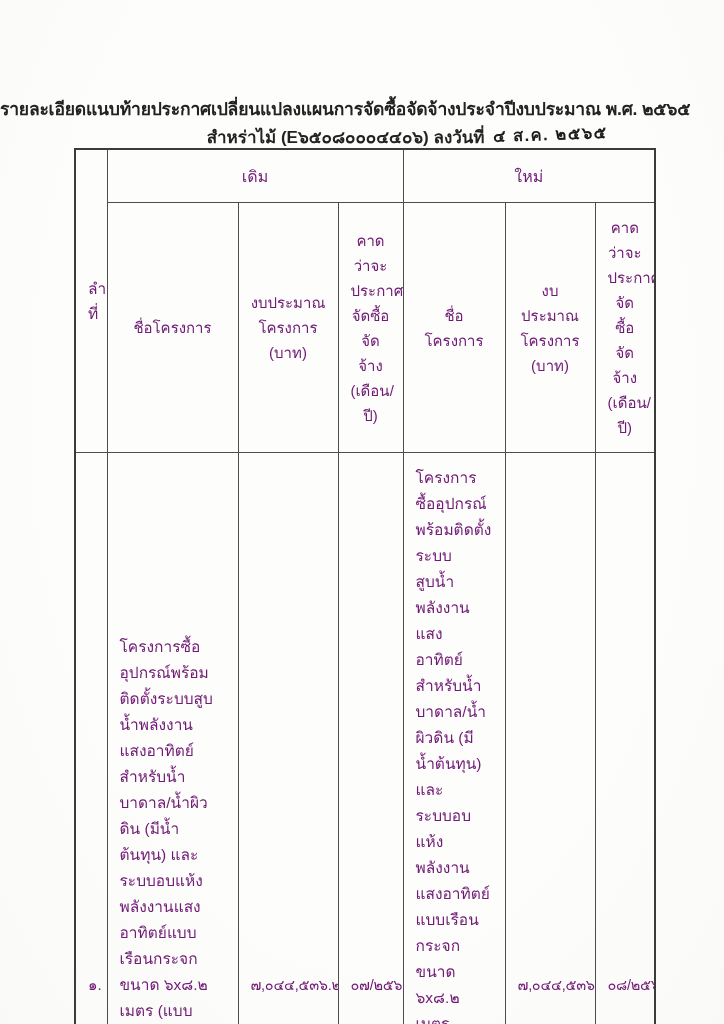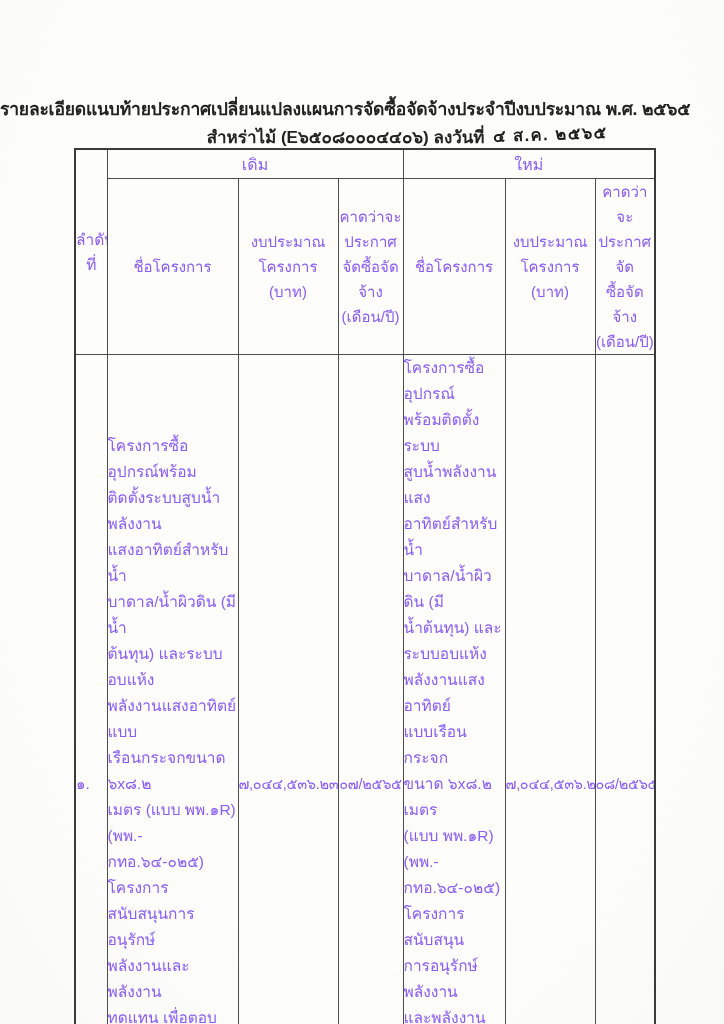--- a/index.html
+++ b/index.html
@@ -63,24 +63,24 @@
     left: 74px;
     width: 580px;
     border-collapse: collapse;
     table-layout: fixed;
     border: 2px solid #3b3b3b;
     background: transparent;
   }
   table.main-table th,
   table.main-table td {
     border: 1px solid #4d4d4d;
-    padding: 0;
+    padding: 12px;
     overflow: hidden;
     font-weight: normal;
-    color: #8b5cf6;
+    color: #701a75;
   }
   th.group-head {
     height: 28px;
     font-size: 16px;
     font-weight: bold;
     text-align: center;
     vertical-align: middle;
   }
   th.col-head {
     height: 131px;

